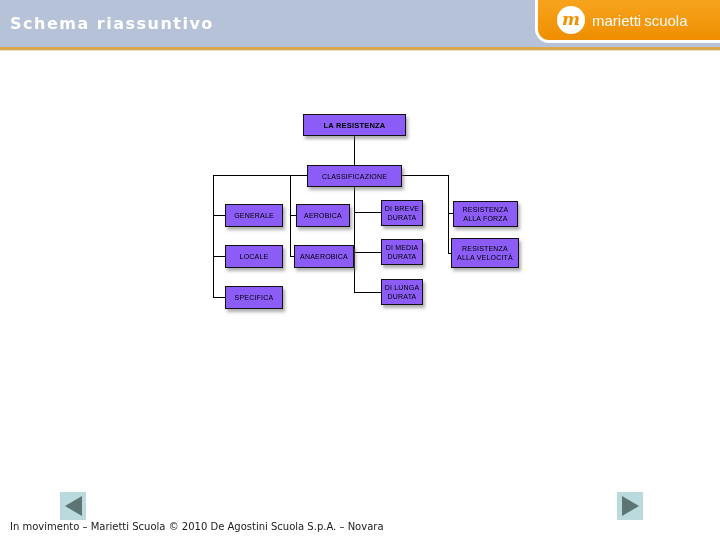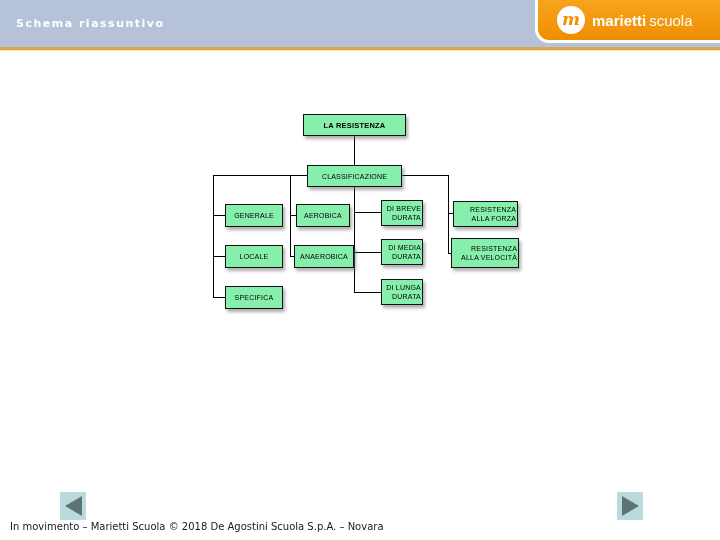--- a/index.html
+++ b/index.html
@@ -18,24 +18,24 @@
     width: 720px; height: 47px;
     background: #b5c2d7;
   }
   .header-rule {
     position: absolute; left: 0; top: 47px;
     width: 720px; height: 4px;
     background: #d9a84e;
     border-bottom: 1px solid #f2e3bd;
   }
   .slide-title {
-    position: absolute; left: 16px; top: 0;
+    position: absolute; left: 10px; top: 0;
     height: 45px; line-height: 47px;
     color: #ffffff;
-    font-size: 11px; font-weight: bold;
+    font-size: 16px; font-weight: bold;
     letter-spacing: 1.5px;
     font-family: "DejaVu Sans", sans-serif;
   }
   .logo-box {
     position: absolute; left: 535px; top: 0;
     width: 185px; height: 43px;
     background: linear-gradient(#f7a41d, #ef8e00);
     border-left: 3px solid #ffffff;
     border-bottom: 3px solid #ffffff;
     border-bottom-left-radius: 14px;
@@ -50,31 +50,31 @@
     flex: 0 0 auto;
   }
   .logo-glyph {
     color: #f39200;
     font-family: "DejaVu Serif", serif;
     font-style: italic; font-weight: bold;
     font-size: 17px; line-height: 1;
     transform: translateY(-1px);
   }
   .logo-text { margin-left: 7px; color: #ffffff; font-size: 15px; white-space: nowrap; }
-  .logo-text .bold { font-weight: bold; }
+  .logo-text .bold { font-weight: normal; }
   .logo-text .light { font-weight: normal; margin-left: 3px; opacity: 0.95; }
 
   
   .node {
     position: absolute;
-    background: #86efac;
+    background: #8b5cf6;
     border: 1px solid #111111;
     box-shadow: 2px 3px 3px rgba(110,110,110,0.55);
     display: flex; align-items: center; justify-content: center;
-    text-align: right;
+    text-align: center;
     font-size: 7px; line-height: 9px;
     letter-spacing: 0.2px;
     color: #000000;
     padding: 1px;
   }
   .node.bold { font-weight: bold; font-size: 7.5px; }
   .line {
     position: absolute;
     background: #000000;
   }
@@ -158,13 +158,13 @@
 <div class="node" style="left:453px;top:201px;width:65px;height:26px">RESISTENZA ALLA FORZA</div>
 <div class="node" style="left:451px;top:238px;width:68px;height:30px">RESISTENZA ALLA VELOCITÀ</div>
 
 <button class="nav-btn prev">
   <span class="tri tri-left"></span>
 </button>
 <button class="nav-btn next">
   <span class="tri tri-right"></span>
 </button>
 
-<div class="credit"><span class="it">In movimento</span><span> – Marietti Scuola © 2018 De Agostini Scuola S.p.A. – Novara</span></div>
+<div class="credit"><span class="it">In movimento</span><span> – Marietti Scuola © 2010 De Agostini Scuola S.p.A. – Novara</span></div>
 
 </body></html>

